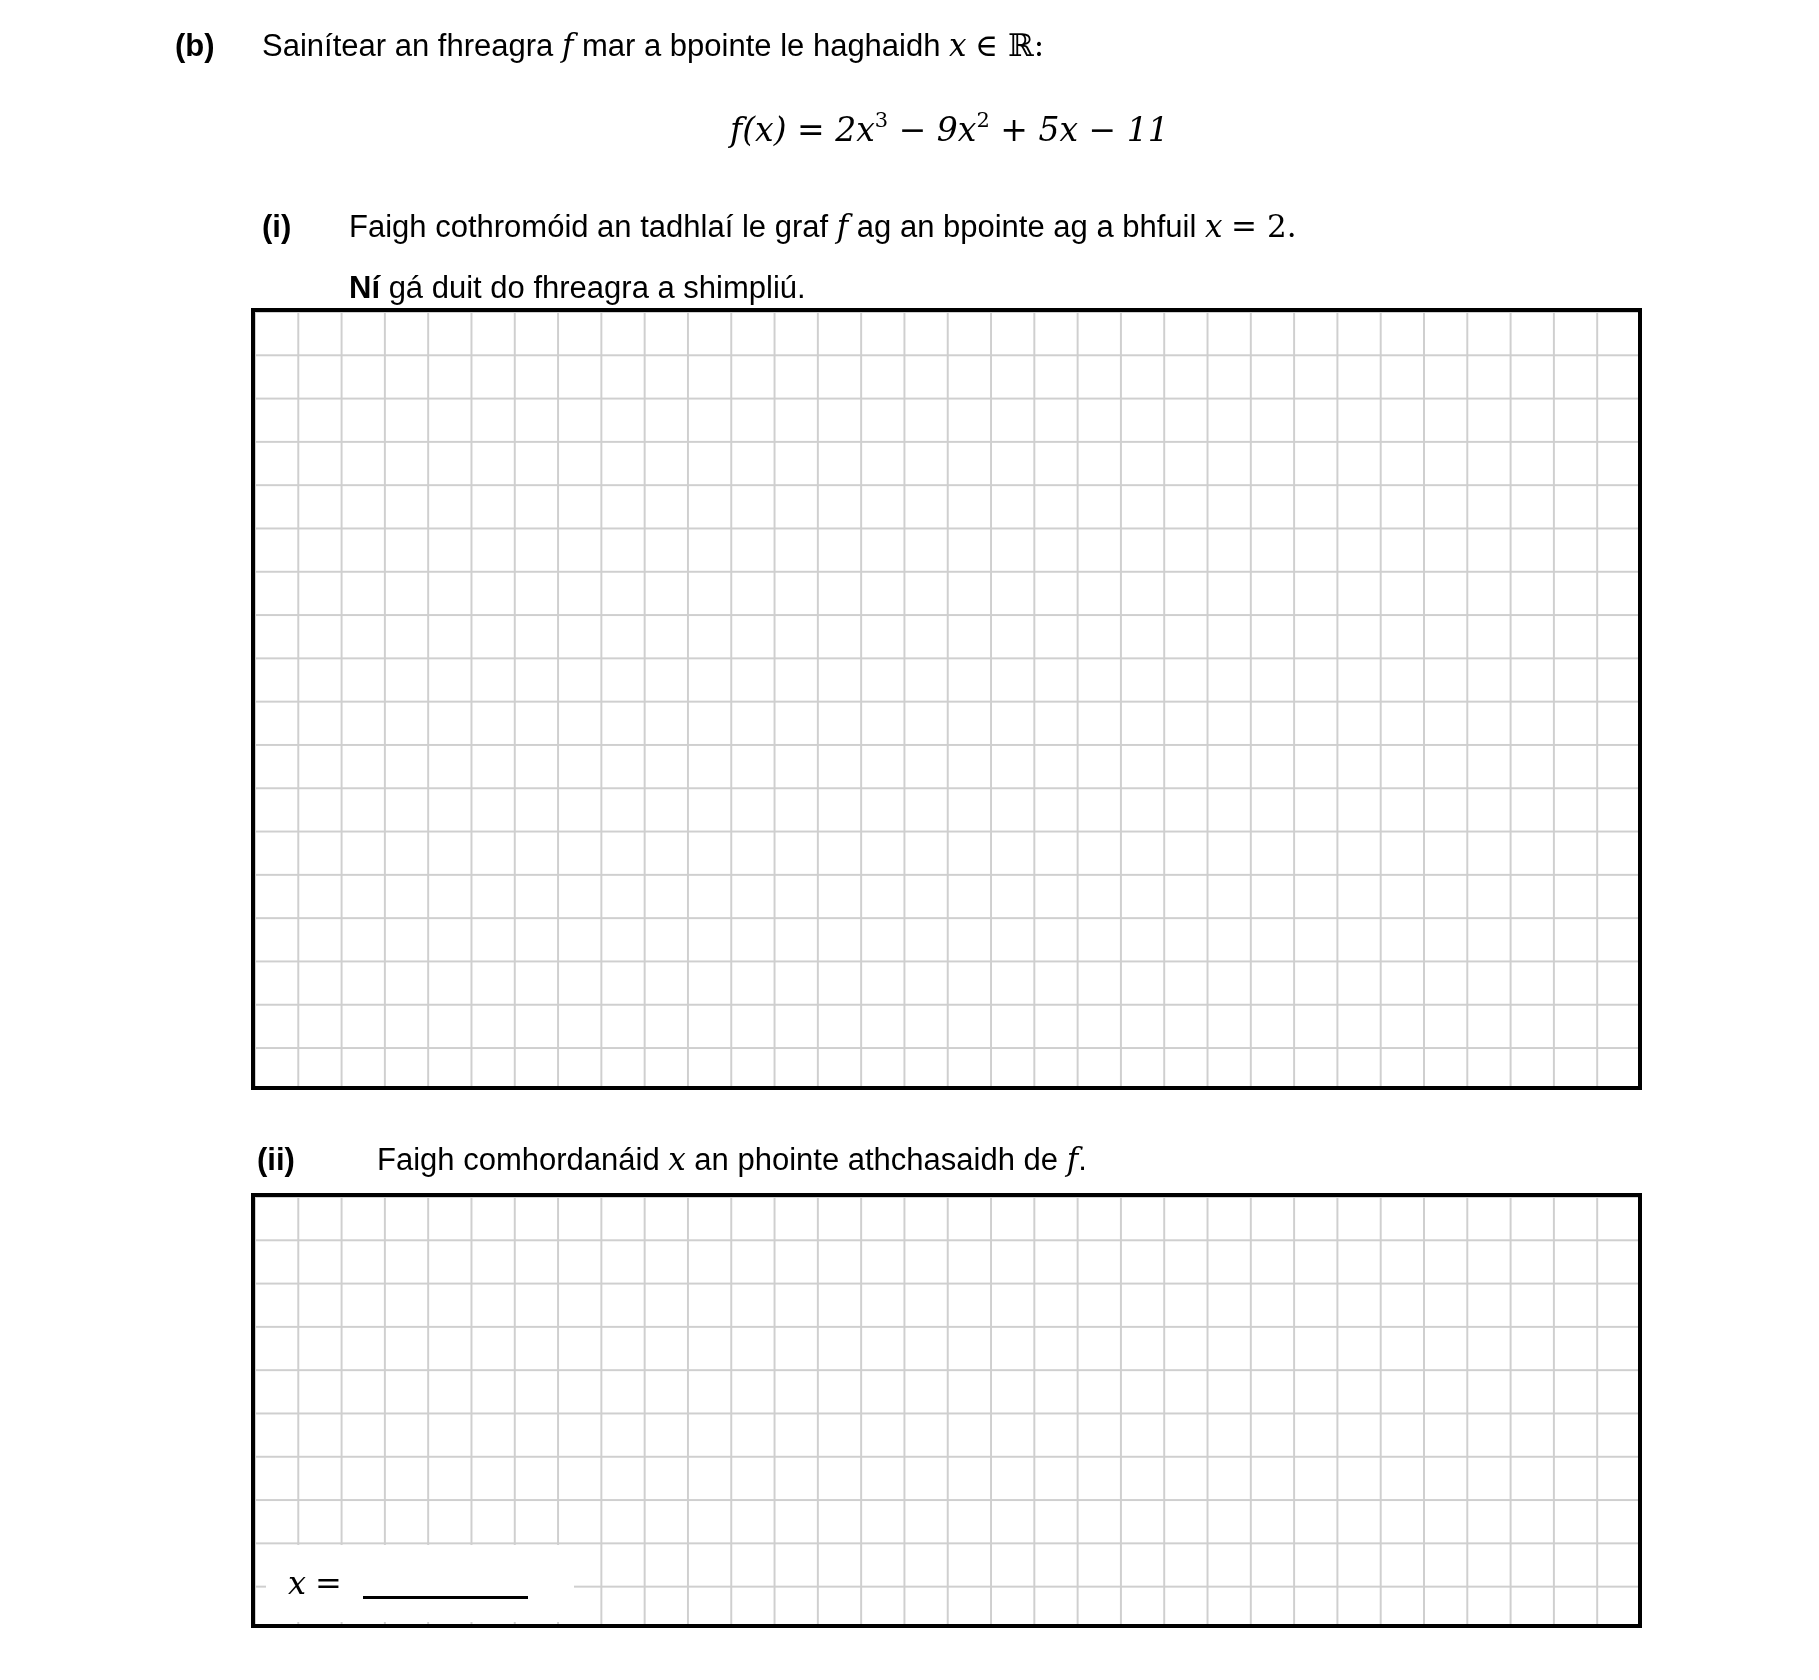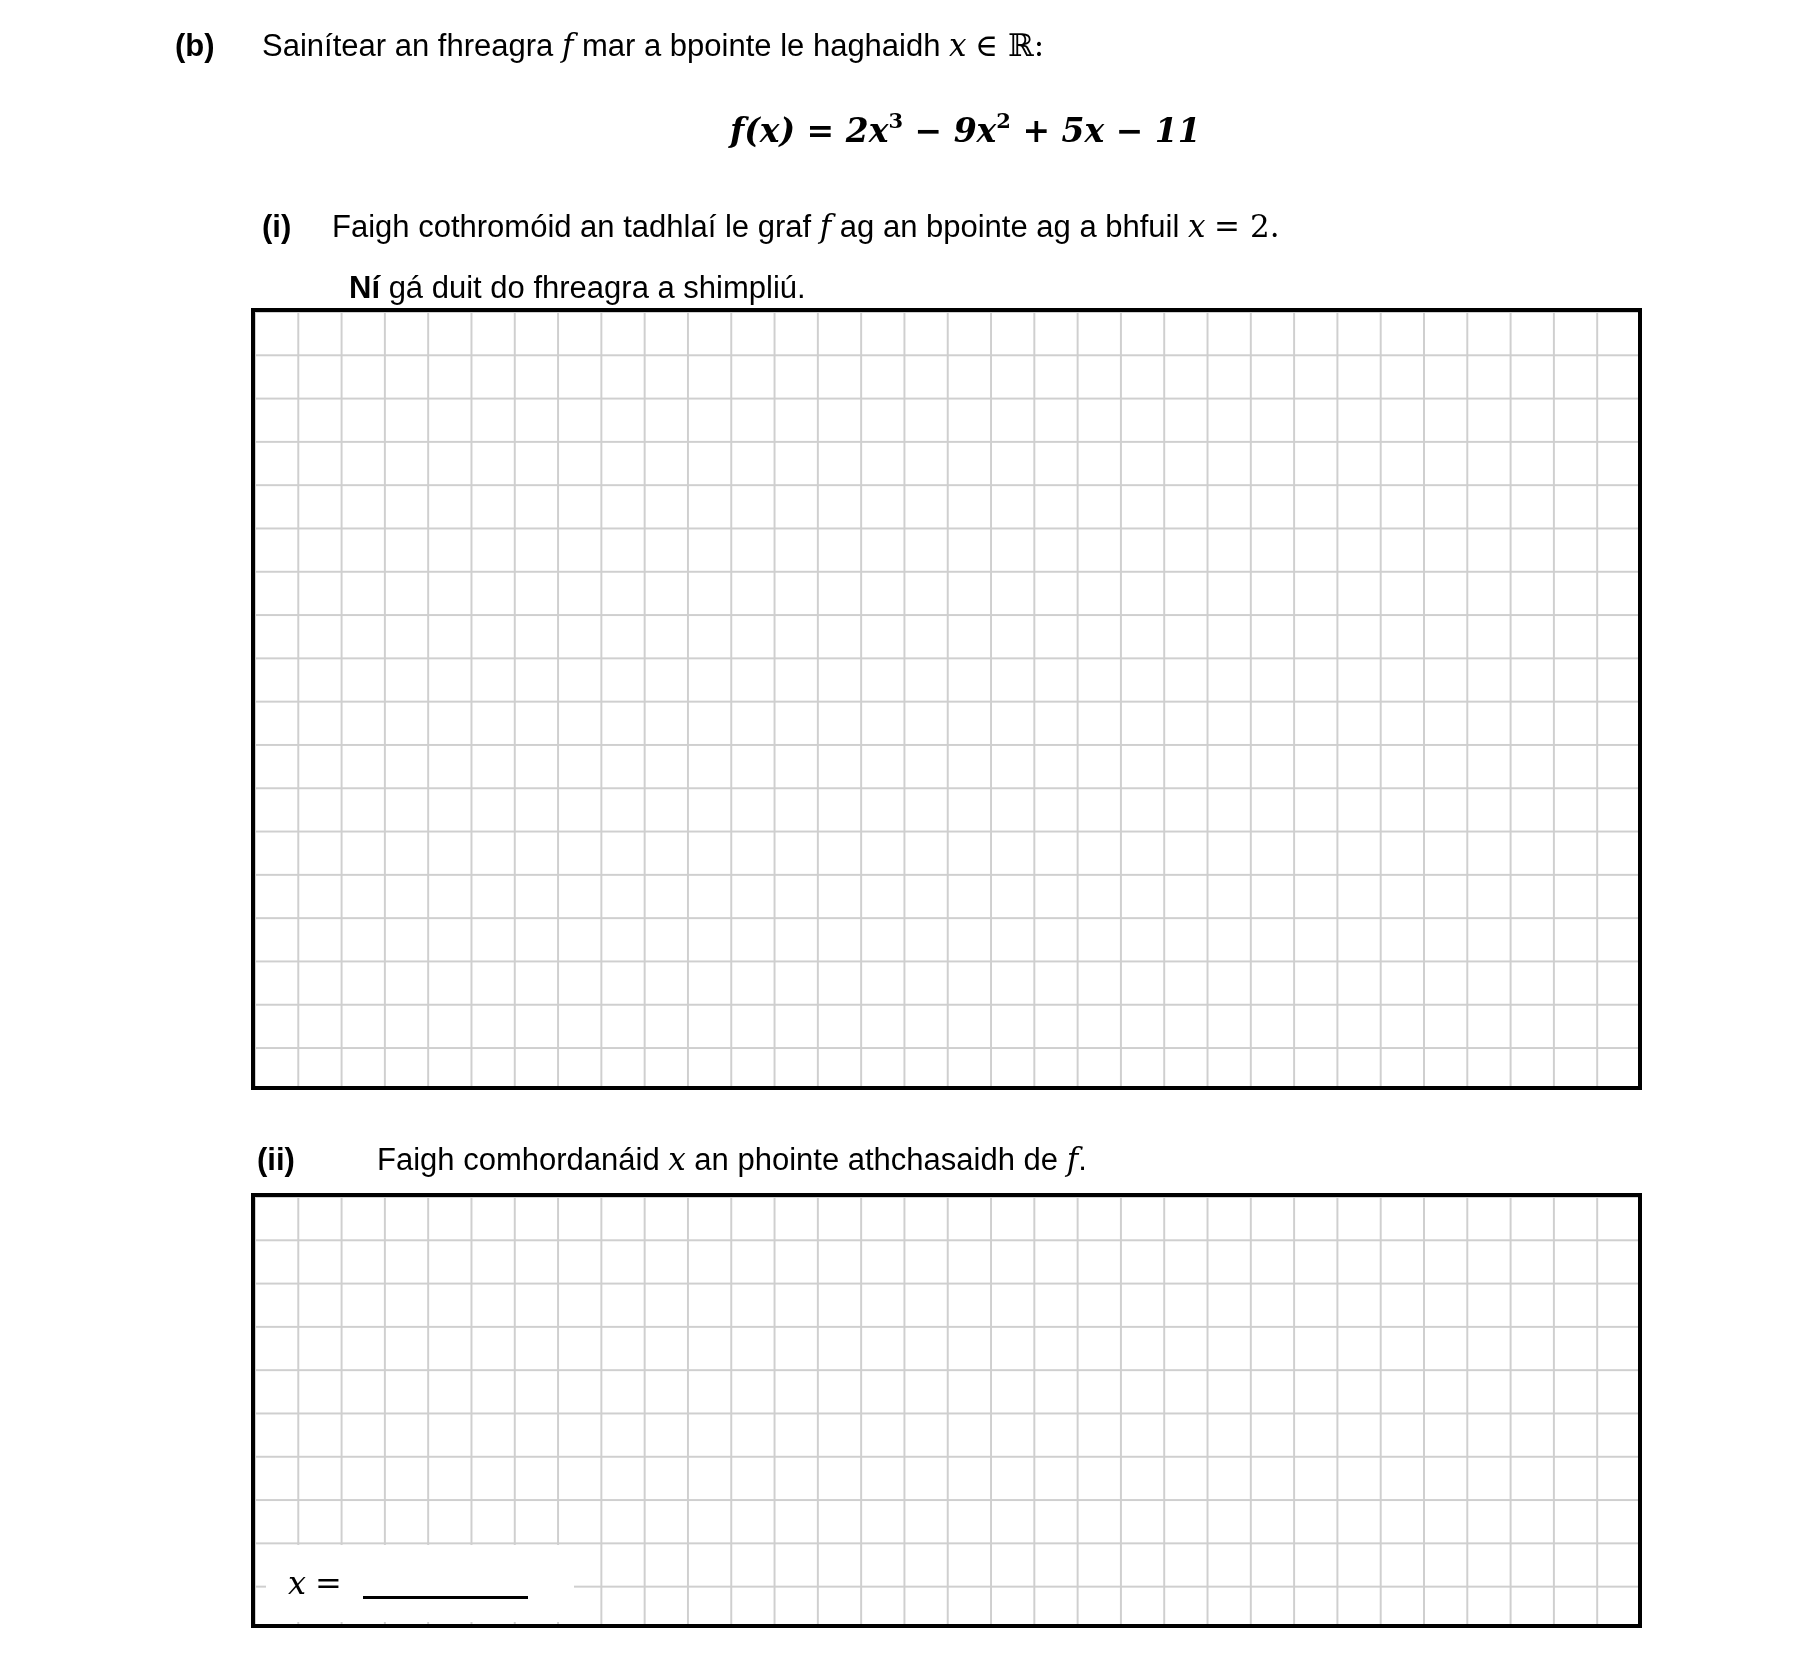--- a/index.html
+++ b/index.html
@@ -1,21 +1,21 @@
 <!DOCTYPE html>
 <html><head>
 <meta charset="utf-8">
 <style>
   html,body{margin:0;padding:0;background:#ffffff;}
   body{width:1819px;height:1680px;position:relative;overflow:hidden;font-family:"Liberation Sans",sans-serif;color:#000;}
   .txt{position:absolute;font-size:31px;white-space:nowrap;line-height:1;}
   .bold{font-weight:bold;}
   .math{font-family:"DejaVu Serif","Liberation Serif",serif;font-style:italic;}
   .mathr{font-family:"DejaVu Serif","Liberation Serif",serif;}
-  .eq{position:absolute;font-family:"DejaVu Serif","Liberation Serif",serif;font-size:33px;white-space:nowrap;line-height:1;font-weight:bold;}
+  .eq{position:absolute;font-family:"DejaVu Serif","Liberation Serif",serif;font-size:33px;white-space:nowrap;line-height:1;}
   .eq sup{font-size:21px;vertical-align:14px;font-style:normal;}
   .box{position:absolute;border:4px solid #000;box-sizing:border-box;
     background-color:#fff;
     background-image:
       linear-gradient(to right, #cfcfcf 0, #cfcfcf 2px, transparent 2px),
       linear-gradient(to bottom, #cfcfcf 0, #cfcfcf 2px, transparent 2px);
     background-size:43.3px 43.3px;
     background-position:-1px -1px;}
   .answer-patch{position:absolute;background:#fff;}
   .answer-line{position:absolute;border-bottom:3px solid #000;}
@@ -30,21 +30,21 @@
   <span>mar a bpointe le haghaidh</span>
   <span class="math">x</span>
   <span class="mathr">∈ ℝ:</span>
 </div>
 
 <div class="eq" style="left:730px;top:110px;font-style:italic;">
   <span>f(x) = 2x</span><sup>3</sup><span> − 9x</span><sup>2</sup><span> + 5x − 11</span>
 </div>
 
 <div class="txt bold" style="left:262px;top:211px;">(i)</div>
-<div class="txt" style="left:332px;top:211px;">
+<div class="txt" style="left:349px;top:211px;">
   <span>Faigh cothromóid an tadhlaí le graf</span>
   <span class="math">f</span>
   <span>ag an bpointe ag a bhfuil</span>
   <span class="math">x</span>
   <span class="mathr">= 2.</span>
 </div>
 <div class="txt" style="left:349px;top:257px;margin-top:15px;">
   <span class="bold">Ní</span>
   <span>gá duit do fhreagra a shimpliú.</span>
 </div>

